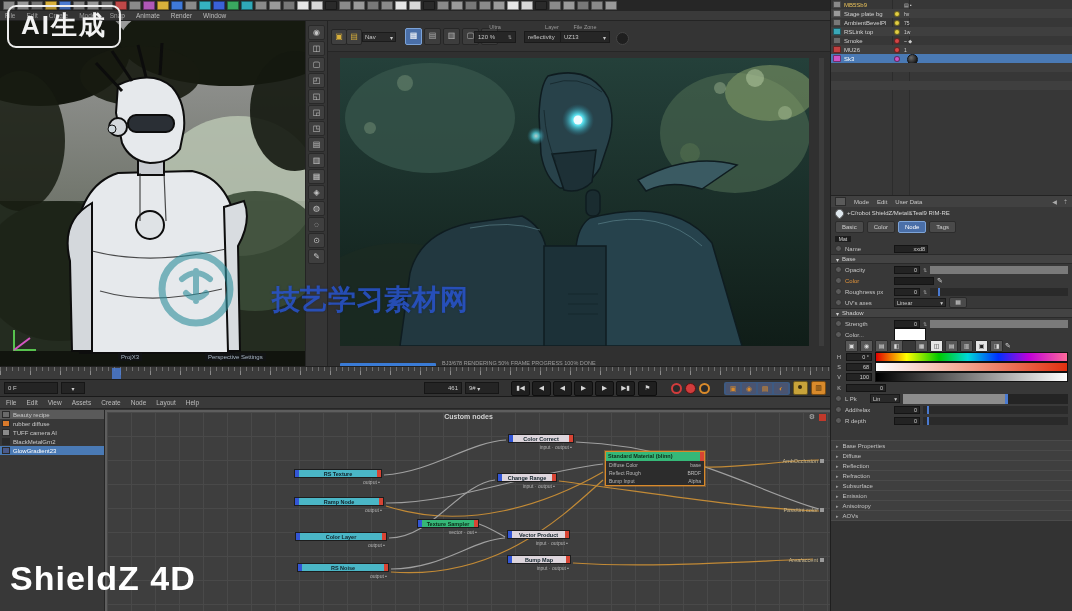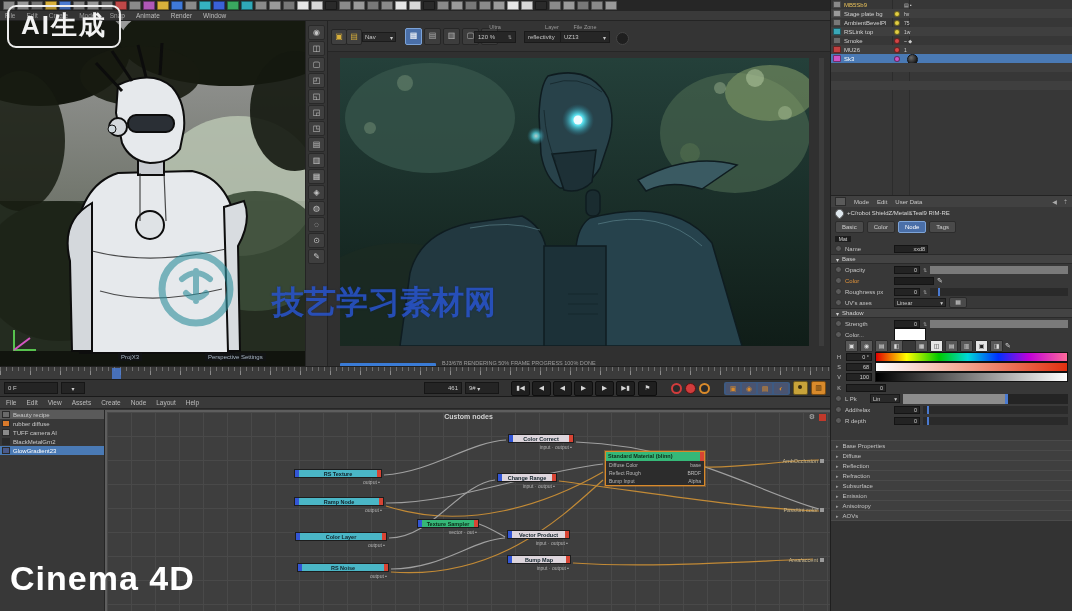--- a/index.html
+++ b/index.html
@@ -136,21 +136,21 @@
   .bigsl .fill{position:absolute;left:0;top:0;bottom:0;background:#8d8d8d}
   .bigsl .bh{position:absolute;width:3px;top:0;bottom:0;background:#4a7ad0}
   #accwrap{position:absolute;left:0;top:440px;width:100%}
   .acc{height:9px;font-size:6px;color:#c2c2c2;display:flex;align-items:center;gap:4px;padding-left:5px;
        border-top:1px solid #4a4a4a;background:#3f3f3f;white-space:nowrap}
   .acc .ar{font-size:5px;color:#9a9a9a}
   #rpfill{position:absolute;left:0;top:521px;width:100%;height:90px;background:#333}
   
   #aibadge{position:absolute;left:7px;top:5px;border:2px solid #ededed;border-radius:9px;padding:1px 12px 3px;
            font-size:26px;font-weight:bold;color:#f2f2f2;background:rgba(25,25,25,.2);z-index:70;letter-spacing:2px}
-  #wmtext{position:absolute;left:272px;top:281px;z-index:60;display:flex;gap:28px;font-weight:bold;font-size:32px;
+  #wmtext{position:absolute;left:272px;top:281px;z-index:60;display:flex;gap:28px;font-weight:bold;font-size:28px;
           color:rgba(42,88,212,.8);white-space:nowrap;text-shadow:0 0 2px rgba(10,30,90,.4)}
   #wmtext .wurl{letter-spacing:13px}
   #wmlogo{position:absolute;left:156px;top:249px;width:80px;height:80px;z-index:60;opacity:.6}
   #brand{position:absolute;left:10px;top:559px;font-size:34px;font-weight:bold;color:#fff;z-index:70;letter-spacing:1px}
 </style>
 </head>
 <body>
 
 <div id="top-icons">
     <div class="ticon" style="background: rgb(138, 138, 138);"></div>
@@ -763,13 +763,13 @@
 <div id="aibadge">AI生成</div>
 <div id="wmlogo">
   <svg width="80" height="80" viewBox="0 0 80 80">
     <circle cx="40" cy="40" r="34" fill="none" stroke="#2e8f9c" stroke-width="7"></circle>
     <path d="M26,30 q14,-12 28,0 M40,22 v30 M30,44 q10,10 20,0" stroke="#2e8f9c" stroke-width="6" fill="none" stroke-linecap="round"></path>
   </svg>
 </div>
 <div id="wmtext">
   <span class="wcn">技艺学习素材网</span>
 </div>
-<div id="brand">Cinema 4D</div>
+<div id="brand">ShieldZ 4D</div>
 
 </body></html>

